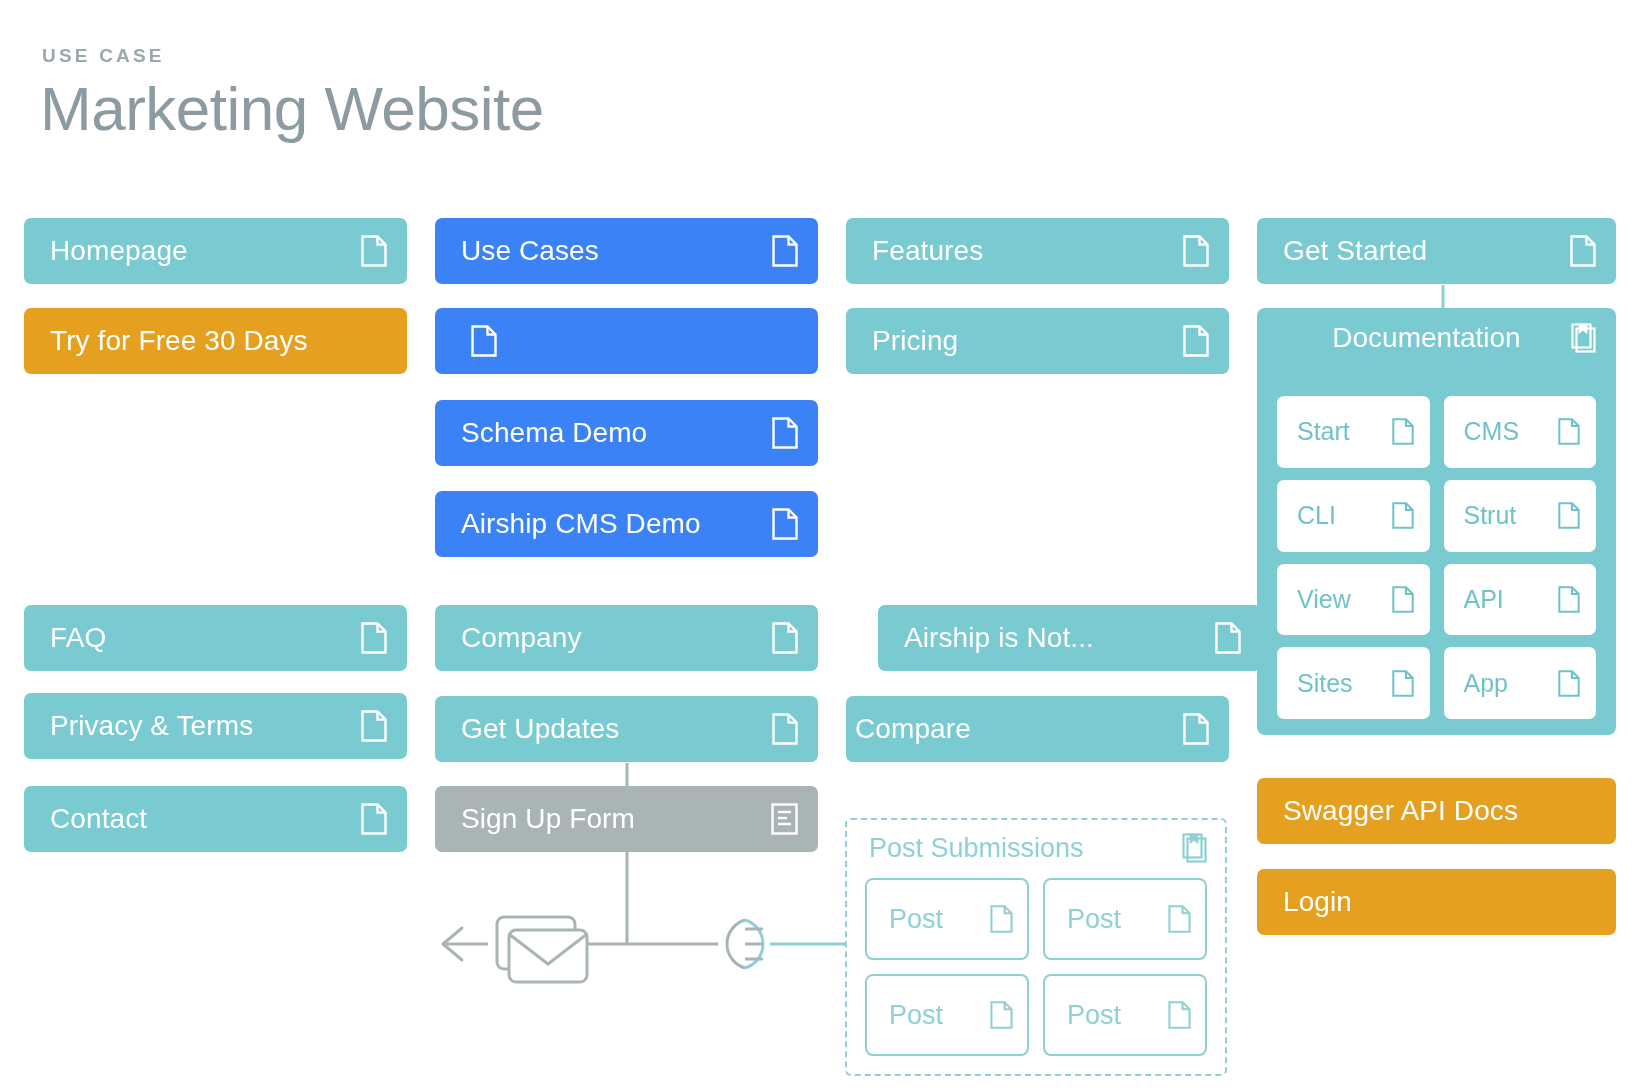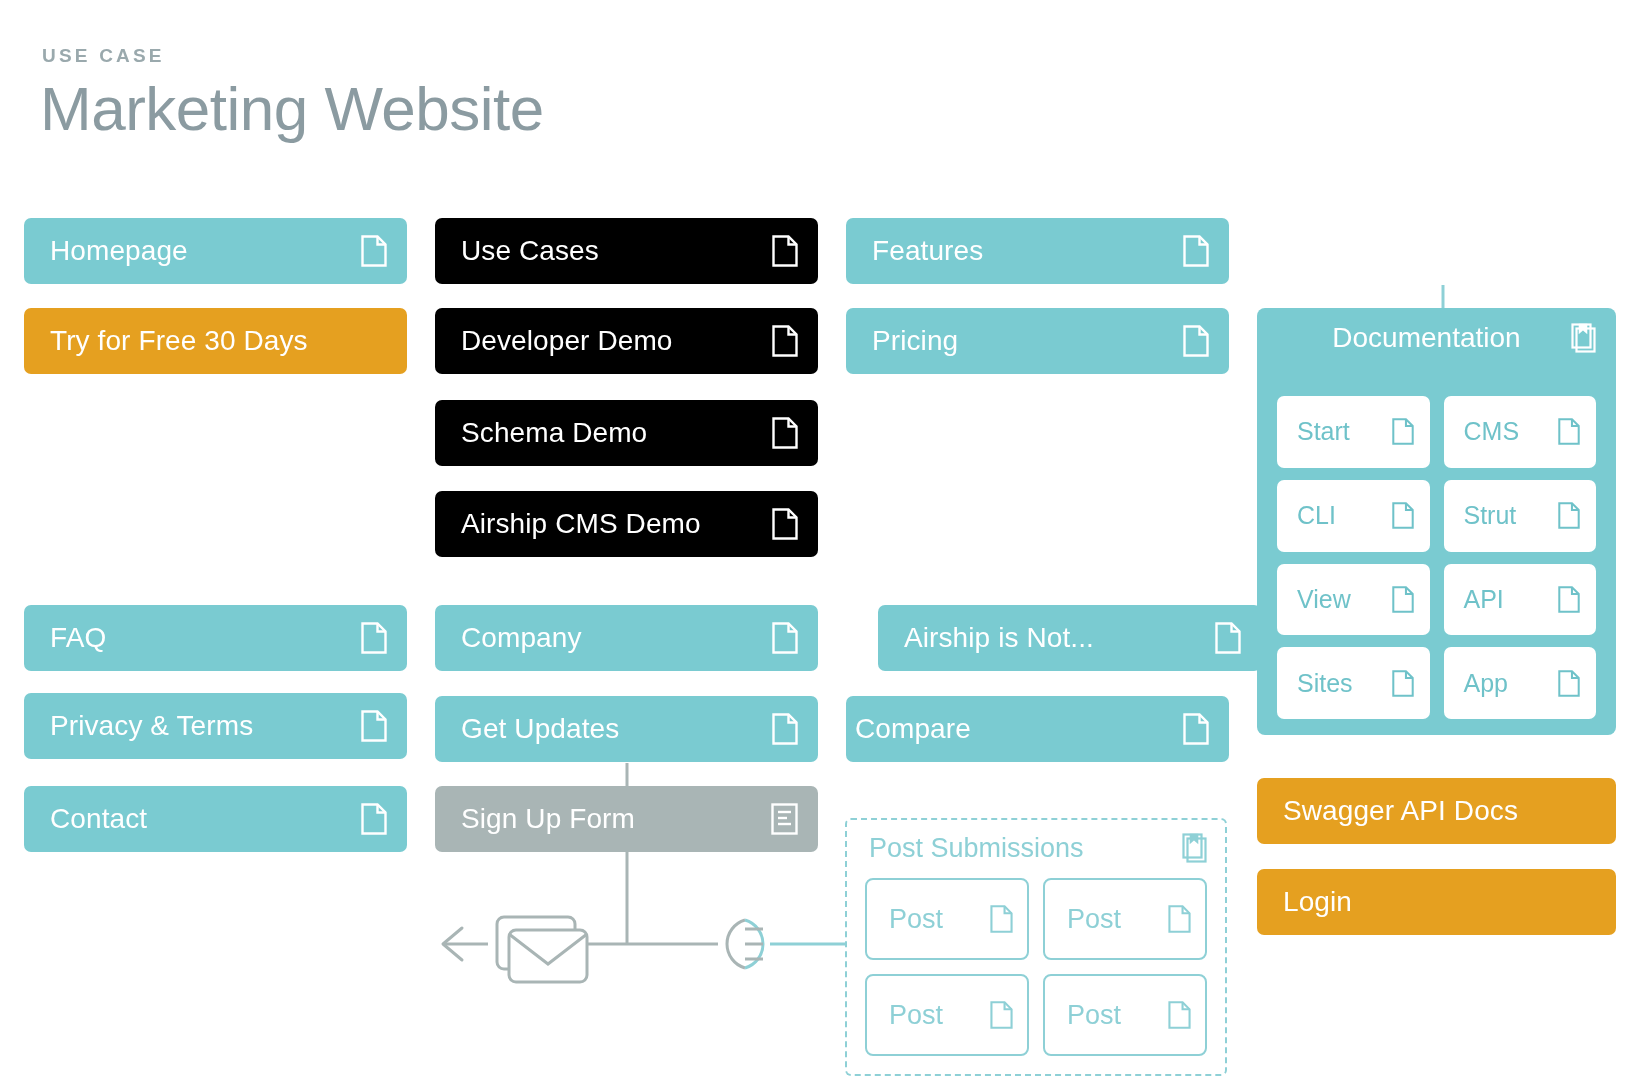--- a/index.html
+++ b/index.html
@@ -67,21 +67,21 @@
     flex: 1 1 auto;
     white-space: nowrap;
   }
   .card .ic {
     flex: 0 0 auto;
     display: block;
     margin-left: 10px;
   }
 
   .card.teal   { background: #7acbd1; }
-  .card.dteal  { background: #000000; gap: 14px; }
+  .card.dteal  { background: #3b82f6; gap: 14px; }
   .card.orange { background: #e5a020; }
   .card.gray   { background: #a9b5b5; }
 
   
   .docgroup {
     position: absolute;
     box-sizing: border-box;
     background: #7acbd1;
     border-radius: 8px;
   }
@@ -253,21 +253,20 @@
 
   <div class="card dteal" style="left:435px; top:218px; width:383px; height:66px;">
     <span class="label">Use Cases</span>
     <svg class="ic" width="26" height="32" viewBox="0 0 26 32">
       <path d="M1.5 1.5 h15 l8 8 v21 h-23 z" fill="none" stroke="#ffffff" stroke-width="2.4"></path>
       <path d="M16.5 1.5 v8 h8" fill="none" stroke="#ffffff" stroke-width="2.4"></path>
     </svg>
   </div>
 
   <div class="card dteal" style="left:435px; top:308px; width:383px; height:66px;">
-    <span class="label">Developer Demo</span>
     <svg class="ic" width="26" height="32" viewBox="0 0 26 32">
       <path d="M1.5 1.5 h15 l8 8 v21 h-23 z" fill="none" stroke="#ffffff" stroke-width="2.4"></path>
       <path d="M16.5 1.5 v8 h8" fill="none" stroke="#ffffff" stroke-width="2.4"></path>
     </svg>
   </div>
 
   <div class="card dteal" style="left:435px; top:400px; width:383px; height:66px;">
     <span class="label">Schema Demo</span>
     <svg class="ic" width="26" height="32" viewBox="0 0 26 32">
       <path d="M1.5 1.5 h15 l8 8 v21 h-23 z" fill="none" stroke="#ffffff" stroke-width="2.4"></path>
@@ -334,20 +333,27 @@
   </div>
 
   <div class="card teal" style="left:846px; top:696px; width:383px; height:66px;padding-left:9px;">
     <span class="label">Compare</span>
     <svg class="ic" width="26" height="32" viewBox="0 0 26 32">
       <path d="M1.5 1.5 h15 l8 8 v21 h-23 z" fill="none" stroke="#ffffff" stroke-width="2.4"></path>
       <path d="M16.5 1.5 v8 h8" fill="none" stroke="#ffffff" stroke-width="2.4"></path>
     </svg>
   </div>
 
+  <div class="card teal" style="left:1257px; top:218px; width:359px; height:66px;">
+    <span class="label">Get Started</span>
+    <svg class="ic" width="26" height="32" viewBox="0 0 26 32">
+      <path d="M1.5 1.5 h15 l8 8 v21 h-23 z" fill="none" stroke="#ffffff" stroke-width="2.4"></path>
+      <path d="M16.5 1.5 v8 h8" fill="none" stroke="#ffffff" stroke-width="2.4"></path>
+    </svg>
+  </div>
 
   <div class="docgroup" style="left:1257px; top:308px; width:359px; height:427px;">
     <div class="grouphead">
       <span class="label">Documentation</span>
       <svg class="ic" width="28" height="32" viewBox="0 0 28 32">
         <rect x="6.5" y="6.5" width="18" height="23" fill="none" stroke="#ffffff" stroke-width="2.2"></rect>
         <rect x="2.5" y="2.5" width="18" height="23" fill="none" stroke="#ffffff" stroke-width="2.2"></rect>
         <path d="M9.5 2.5 h7 v8 l-3.5 -3 l-3.5 3 z" fill="#ffffff" stroke="#ffffff" stroke-width="1.6"></path>
       </svg>
     </div>

